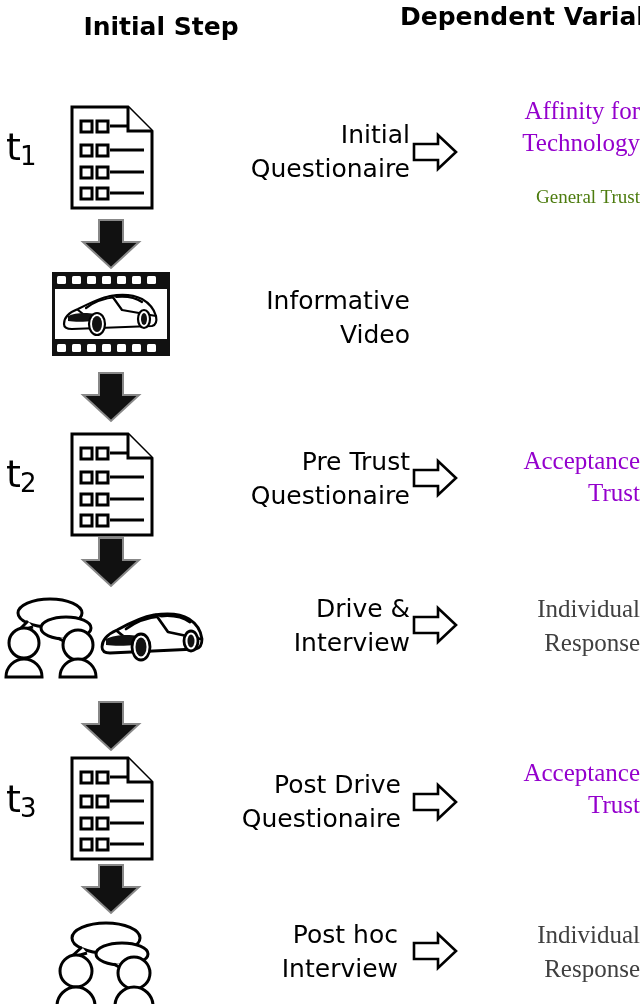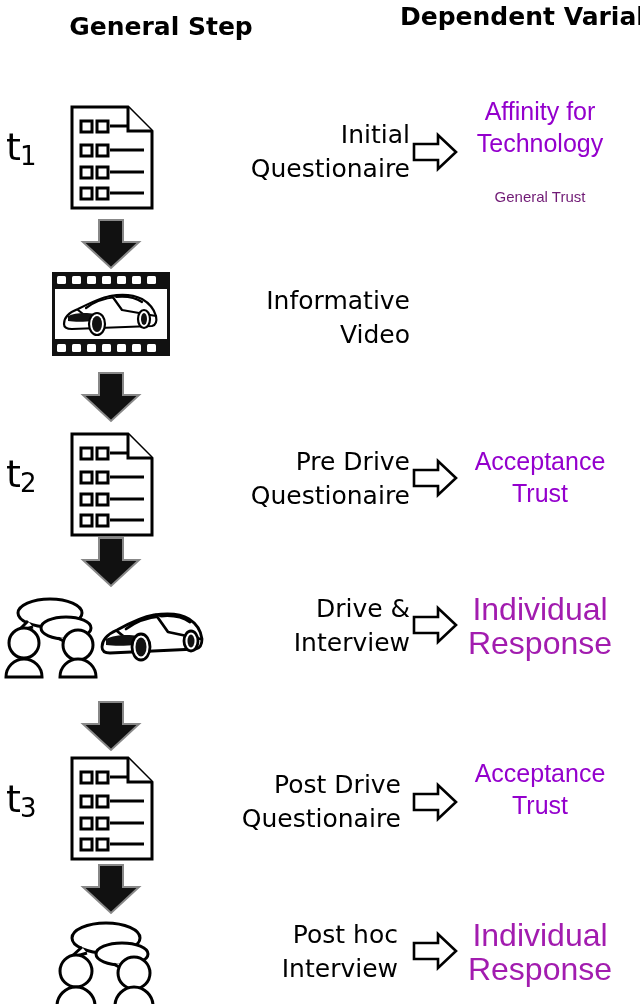--- a/index.html
+++ b/index.html
@@ -58,49 +58,49 @@
     font-size: 25px;
     line-height: 34px;
     color: #000;
     text-align: right;
     width: 220px;
     white-space: pre-line;
   }
 
   
   .dv {
-    font-family: Liberation Sans, sans-serif;
-    text-align: center;
+    font-family: Liberation Serif, serif;
+    text-align: right;
     width: 200px;
     white-space: pre-line;
   }
   .dv-purple {
     color: #9400cd;
     font-size: 25px;
     line-height: 32px;
   }
   .dv-purple-sm {
-    color: #701a75;
-    font-size: 15px;
+    color: #4d7c0f;
+    font-size: 19px;
     line-height: 27px;
   }
   .dv-black {
-    color: #a21caf;
-    font-size: 32px;
+    color: #404040;
+    font-size: 25px;
     line-height: 34px;
   }
 
   svg { display: block; overflow: visible; }
 </style>
 </head>
 <body>
 
 <div class="stage">
 
-  <div class="abs hdr" id="hdr-process">General Step</div>
+  <div class="abs hdr" id="hdr-process">Initial Step</div>
 
   <div class="abs hdr" id="hdr-dep">Dependent
 Variables</div>
 
   <div class="abs tlabel" style="left:6px; top:128px;">
     <span>t</span><sub>1</sub>
   </div>
 
   <div class="abs" style="left:70px; top:105px;">
     <svg width="84" height="105" viewBox="0 0 84 105">
@@ -200,21 +200,21 @@
       <line x1="40" y1="45" x2="74" y2="45" stroke="#000" stroke-width="3"></line>
       <rect x="11" y="62" width="11" height="11" fill="#fff" stroke="#000" stroke-width="3"></rect>
       <rect x="27" y="62" width="11" height="11" fill="#fff" stroke="#000" stroke-width="3"></rect>
       <line x1="40" y1="67" x2="74" y2="67" stroke="#000" stroke-width="3"></line>
       <rect x="11" y="83" width="11" height="11" fill="#fff" stroke="#000" stroke-width="3"></rect>
       <rect x="27" y="83" width="11" height="11" fill="#fff" stroke="#000" stroke-width="3"></rect>
       <line x1="40" y1="88" x2="74" y2="88" stroke="#000" stroke-width="3"></line>
     </svg>
   </div>
 
-  <div class="abs steptext" style="left:190px; top:445px;">Pre Drive
+  <div class="abs steptext" style="left:190px; top:445px;">Pre Trust
 Questionaire</div>
 
   <div class="abs" style="left:412px; top:459px;">
     <svg width="46" height="38" viewBox="0 0 46 38">
       <path d="M2 11 H26 V2 L44 19 L26 36 V27 H2 Z" fill="#fff" stroke="#000" stroke-width="2.6" stroke-linejoin="miter"></path>
     </svg>
   </div>
 
   <div class="abs dv dv-purple" style="left:440px; top:445px;">Acceptance
 Trust</div>

